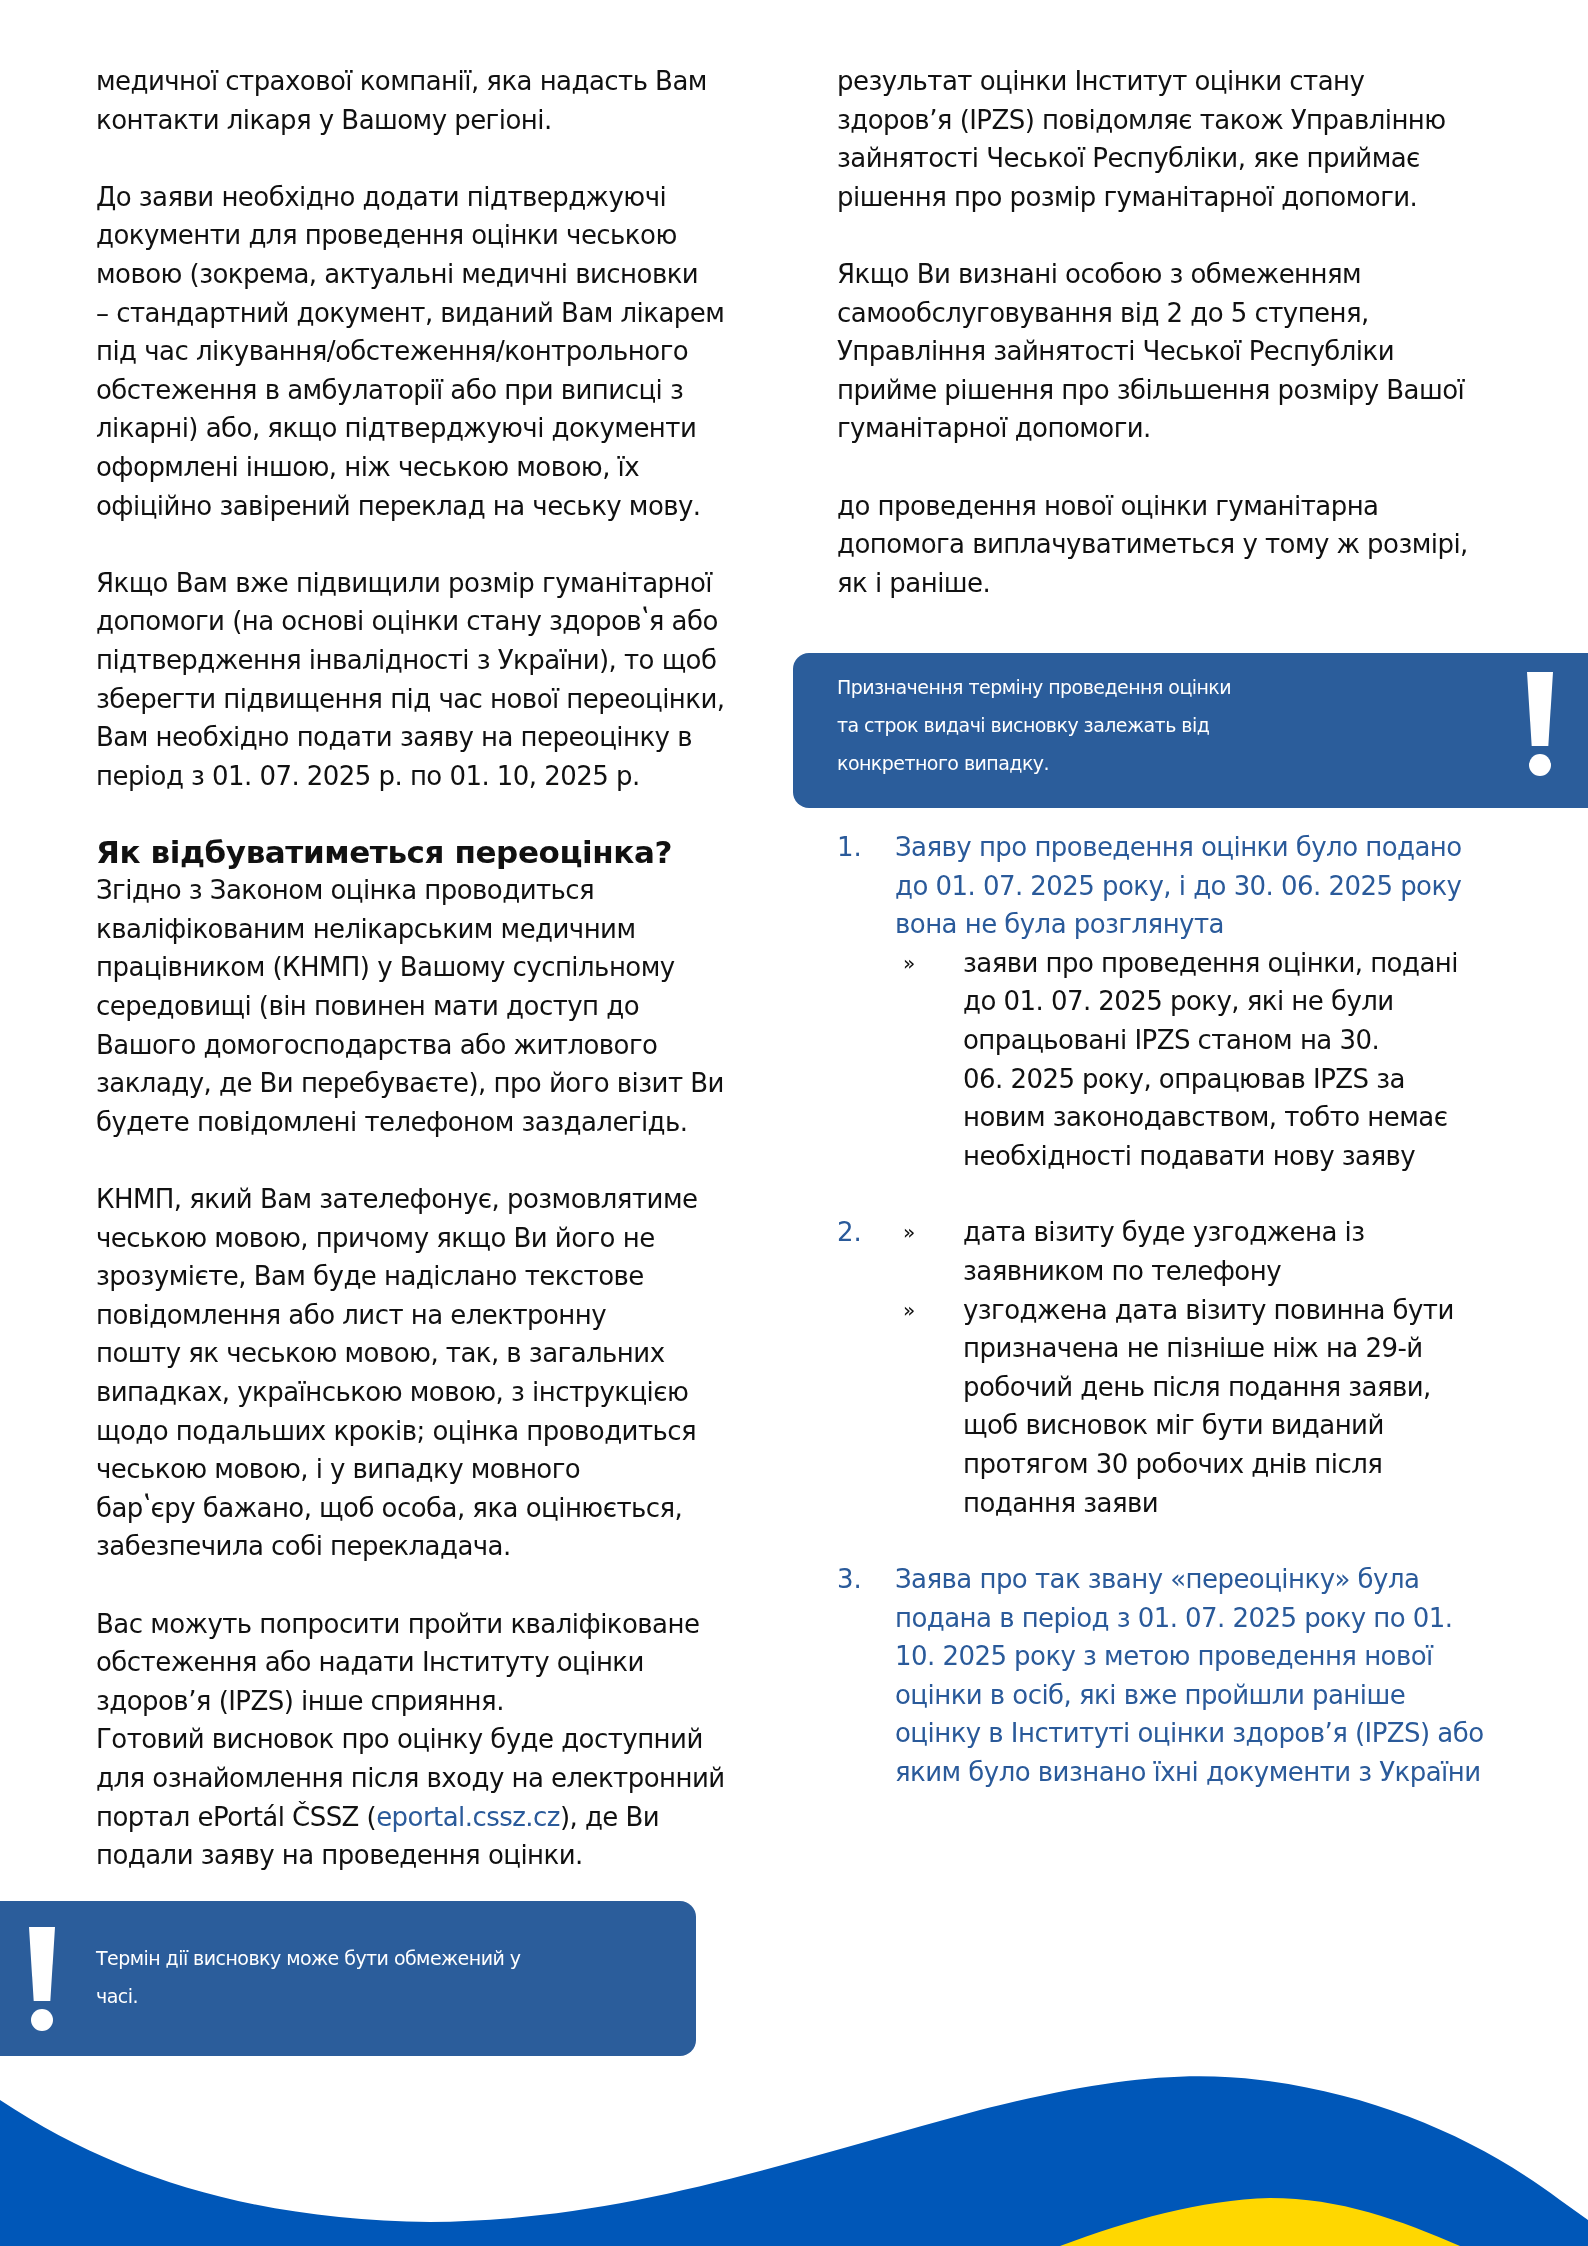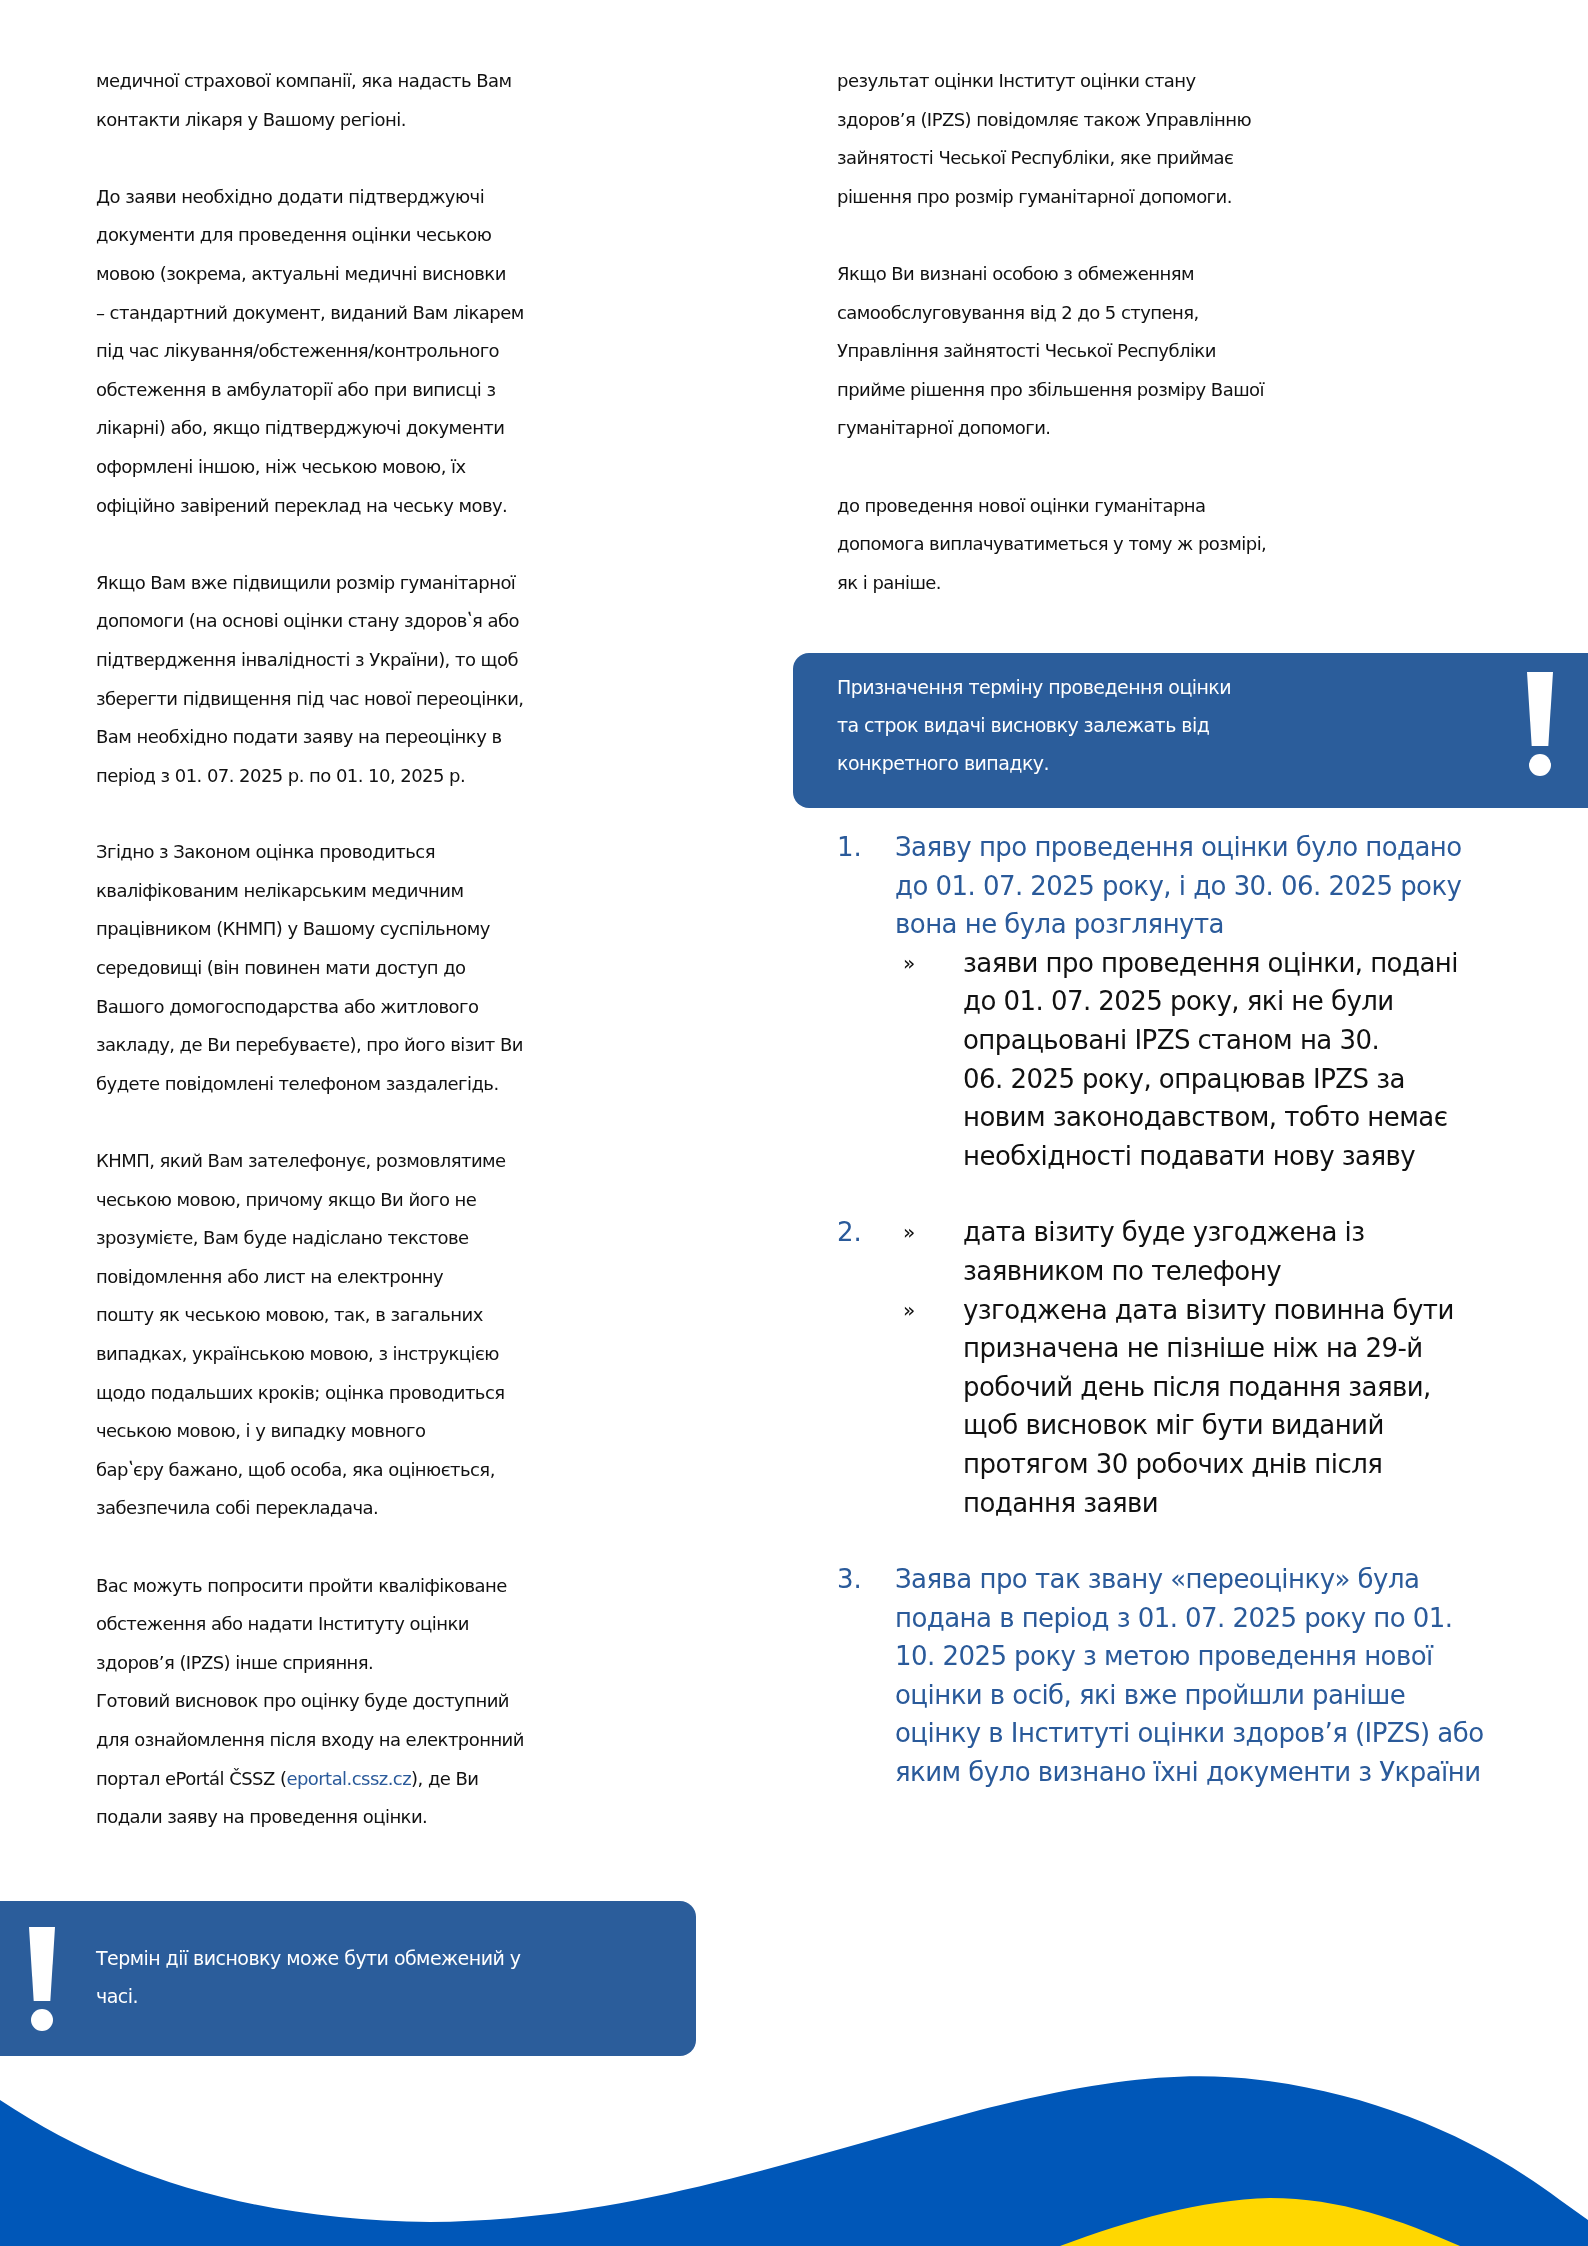--- a/index.html
+++ b/index.html
@@ -6,21 +6,21 @@
   body {
     width:1588px; height:2246px; position:relative; overflow:hidden;
     background:#ffffff;
     font-family:"DejaVu Sans", sans-serif;
     color:#111111;
   }
   .col { position:absolute; top:62px; }
   .col-left { left:96px; width:670px; }
   .col-right { left:837px; width:680px; }
   p.body {
-    margin:0; font-size:18px; line-height:38.6px; letter-spacing:-0.55px;
+    margin:0; font-size:26px; line-height:38.6px; letter-spacing:-0.55px;
     white-space:pre-line;
   }
   .gap { height:38.6px; }
   h2.heading {
     margin:0; font-size:31px; line-height:38px; font-weight:bold; letter-spacing:-0.4px;
   }
   a.link { color:#2a5a9a; }
 
   .callout {
     position:absolute; background:#2b5d9b; color:#ffffff;
@@ -77,20 +77,21 @@
 оформлені іншою, ніж чеською мовою, їх
 офіційно завірений переклад на чеську мову.</p>
   <div class="gap"></div>
   <p class="body">Якщо Вам вже підвищили розмір гуманітарної
 допомоги (на основі оцінки стану здоровʽя або
 підтвердження інвалідності з України), то щоб
 зберегти підвищення під час нової переоцінки,
 Вам необхідно подати заяву на переоцінку в
 період з 01. 07. 2025 р. по 01. 10, 2025 р.</p>
   <div style="height:38px"></div>
+  <h2 class="heading">Як відбуватиметься переоцінка?</h2>
   <p class="body">Згідно з Законом оцінка проводиться
 кваліфікованим нелікарським медичним
 працівником (КНМП) у Вашому суспільному
 середовищі (він повинен мати доступ до
 Вашого домогосподарства або житлового
 закладу, де Ви перебуваєте), про його візит Ви
 будете повідомлені телефоном заздалегідь.</p>
   <div class="gap"></div>
   <p class="body">КНМП, який Вам зателефонує, розмовлятиме
 чеською мовою, причому якщо Ви його не

